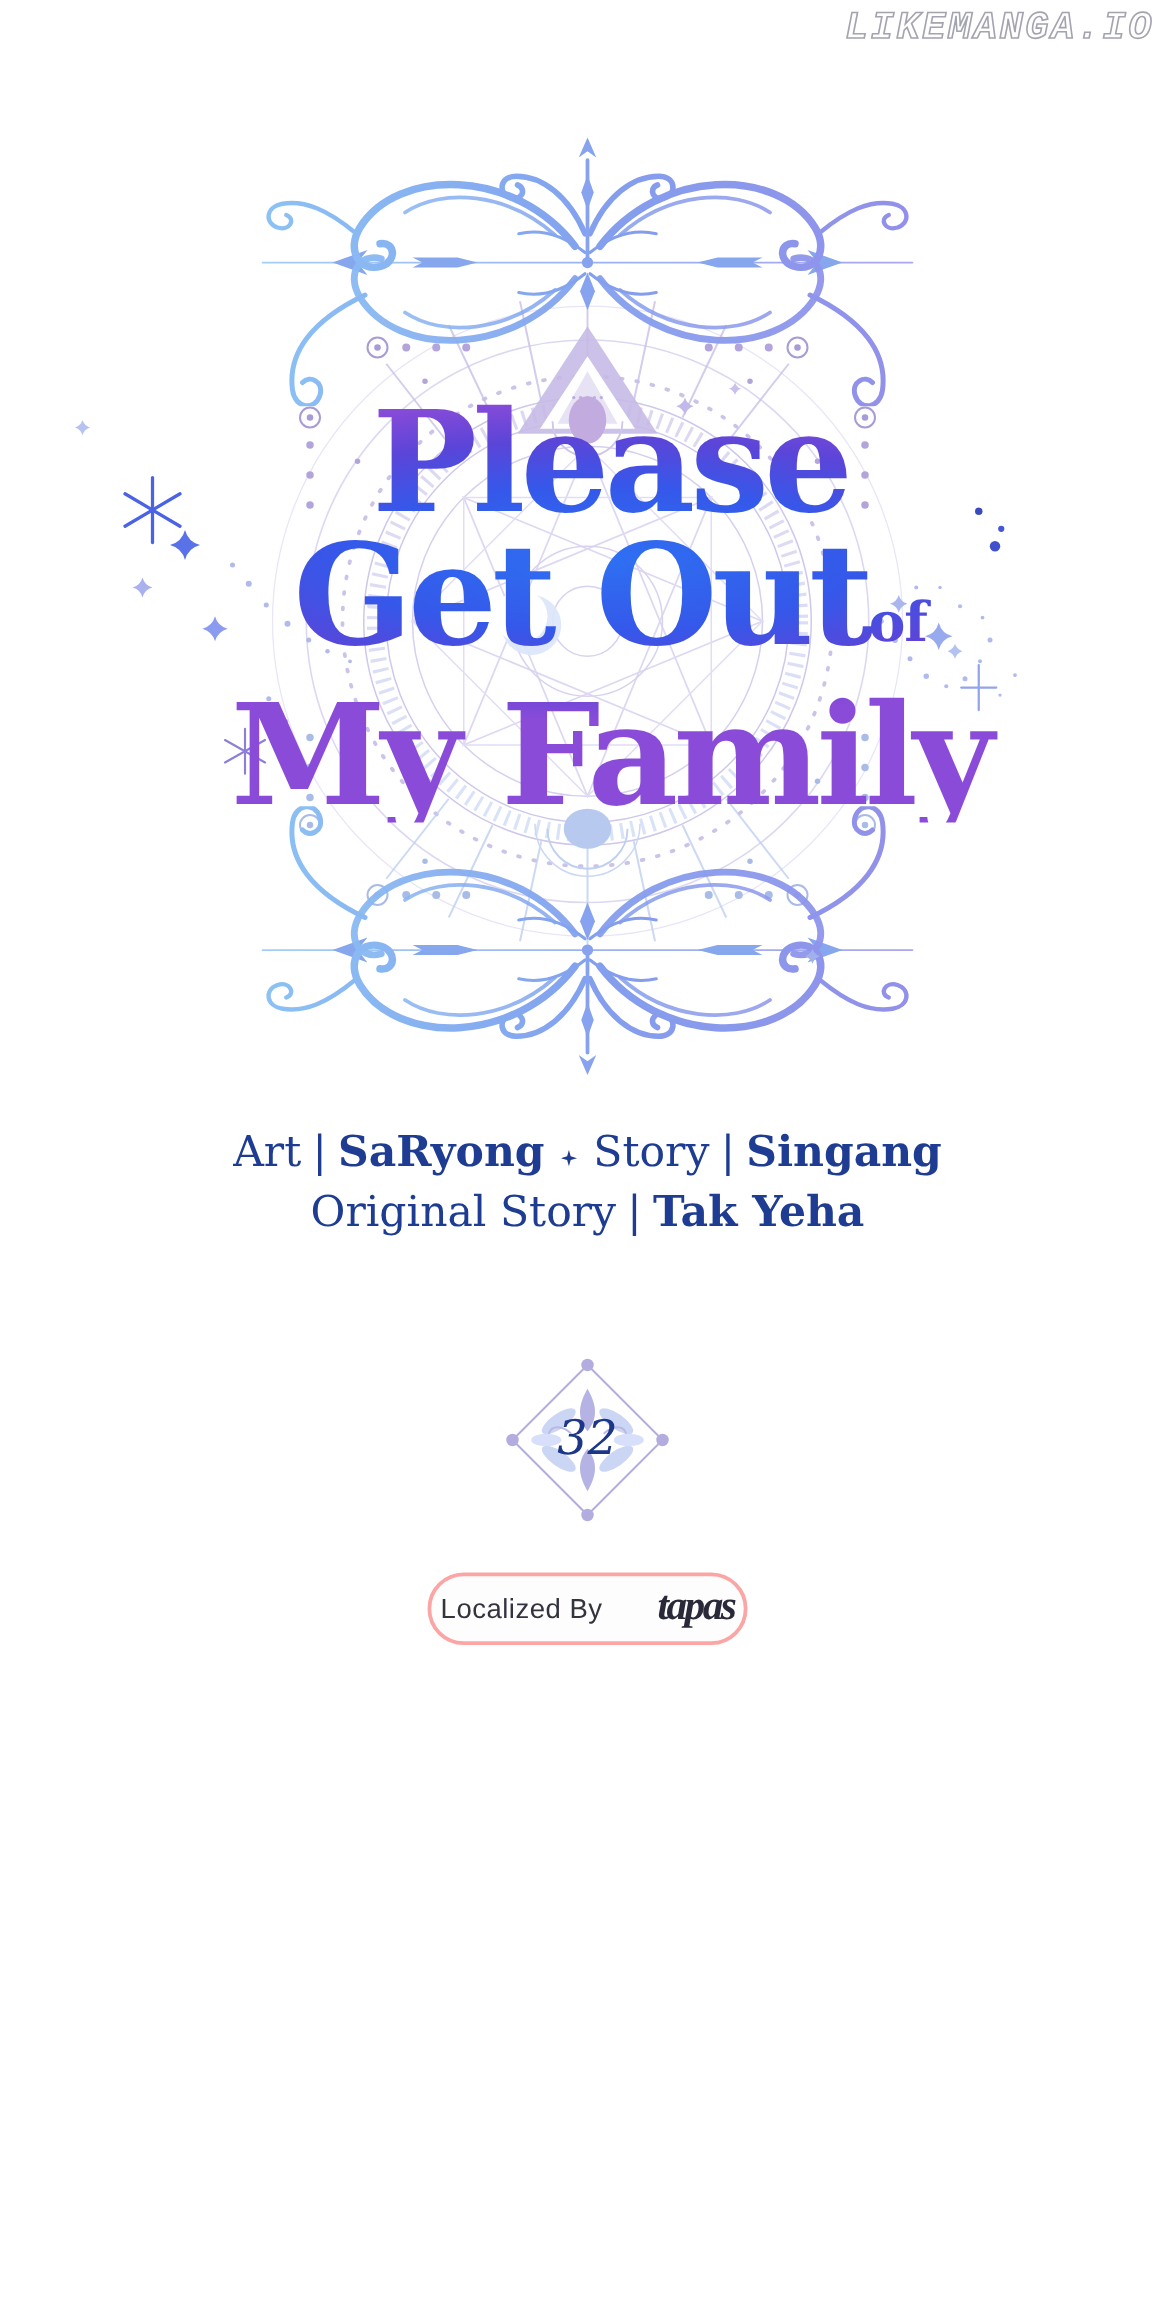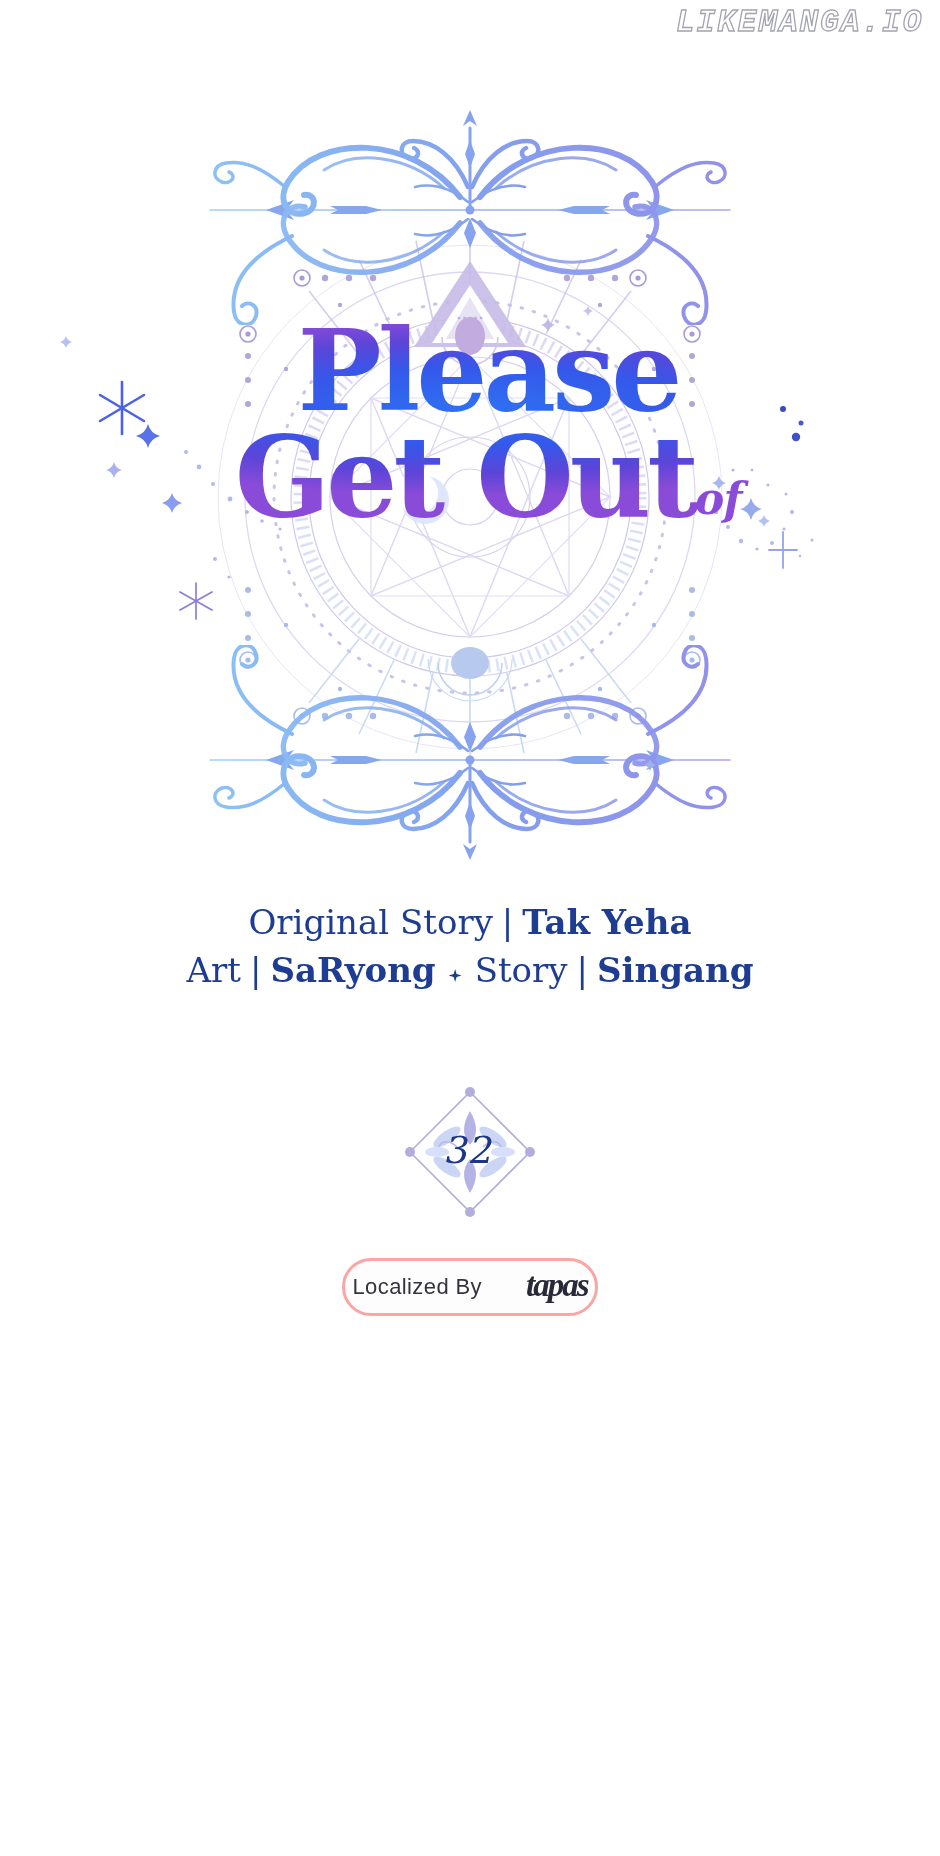--- a/index.html
+++ b/index.html
@@ -16,21 +16,21 @@
   .flourish-top{left:150px;top:90px;}
   .flourish-bottom{left:150px;top:645px;transform:scaleY(-1);}
   .magic-circle{left:190px;top:217px;}
   .sparkle-field{left:0;top:0;}
 
   
   .title{position:absolute;left:0;right:0;top:318px;margin:0;text-align:center;
          font-size:112px;line-height:106px;font-weight:bold;letter-spacing:-4px;
          background:radial-gradient(closest-side at 51% 38%, #2e70f2 0%, #3558ea 45%, #5b45d8 74%, #8a4bd8 100%);
          -webkit-background-clip:text;background-clip:text;color:transparent;padding-left:36px;}
-  .title .of{font-size:44px;letter-spacing:-1px;vertical-align:2px;font-style:italic;}
+  .title .of{font-size:44px;letter-spacing:-1px;vertical-align:2px;}
 
   
   .credits{position:absolute;left:0;right:0;top:898px;text-align:center;color:#1d3c92;}
   .credits .row-big{font-size:34px;line-height:48px;}
   .credits .row-small{font-size:28px;line-height:42px;}
   .credits .gap{height:12px;}
   .credits .name{font-weight:bold;}
   .credits .bar{font-weight:normal;padding:0 9px;}
   .row-small .bar{padding:0 7px;}
   .star{display:inline-block;width:13px;height:13px;background:#1d3c92;margin:0 13px;
@@ -317,28 +317,29 @@
         <circle cx="752" cy="470" r="1.4"></circle>
         <circle cx="733" cy="470" r="1.6"></circle>
       <circle cx="800" cy="556" r="1.3"></circle>
         <circle cx="812" cy="540" r="1.5"></circle>
     </g>
   </svg>
 
   <h1 class="title">
     <span>Please</span><br>
     <span>Get Out</span><span class="of">of</span><br>
+    <span>My Family</span>
   </h1>
 
   <div class="credits">
     <div class="row-big">
-      <span class="label">Original Story</span><span class="bar">|</span><span class="name">Tak Yeha</span>
+      <span class="label">Art</span><span class="bar">|</span><span class="name">SaRyong</span><span class="star"></span><span class="label">Story</span><span class="bar">|</span><span class="name">Singang</span>
     </div>
     <div class="row-big">
-      <span class="label">Art</span><span class="bar">|</span><span class="name">SaRyong</span><span class="star"></span><span class="label">Story</span><span class="bar">|</span><span class="name">Singang</span>
+      <span class="label">Original Story</span><span class="bar">|</span><span class="name">Tak Yeha</span>
     </div>
     <div class="gap"></div>
   </div>
 
   <div class="chapter">
     <svg width="150" height="150" viewBox="0 0 150 150">
       <g opacity="0.95">
         <ellipse cx="52" cy="60" rx="16" ry="6" transform="rotate(-35 52 60)" fill="#c9d4f4"></ellipse>
         <ellipse cx="98" cy="60" rx="16" ry="6" transform="rotate(35 98 60)" fill="#c9d4f4"></ellipse>
         <ellipse cx="52" cy="90" rx="16" ry="6" transform="rotate(35 52 90)" fill="#c9d4f4"></ellipse>

